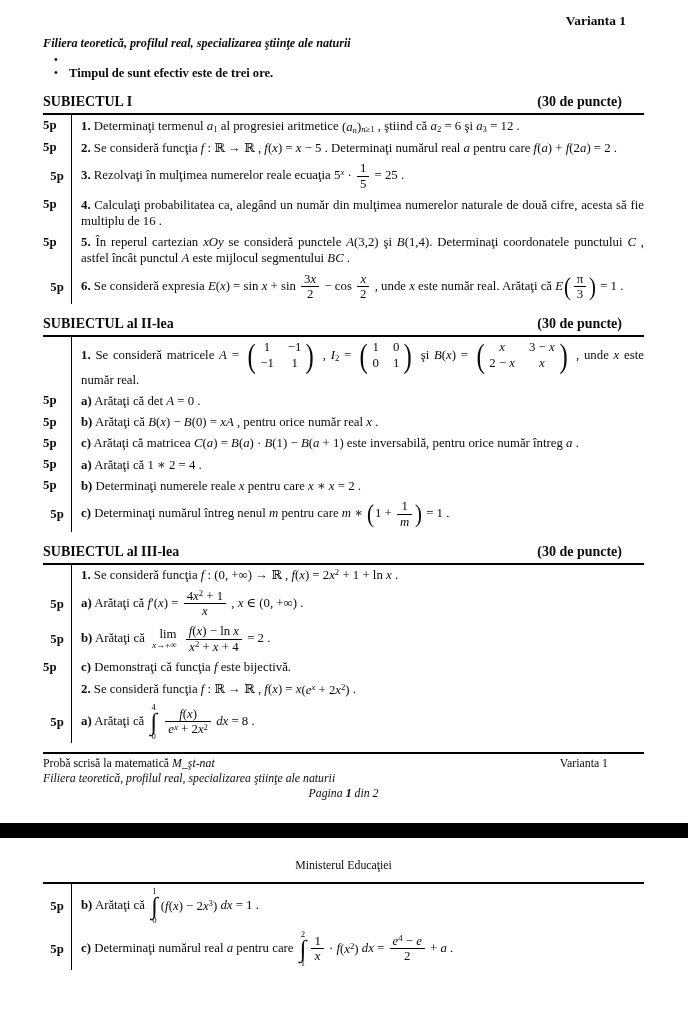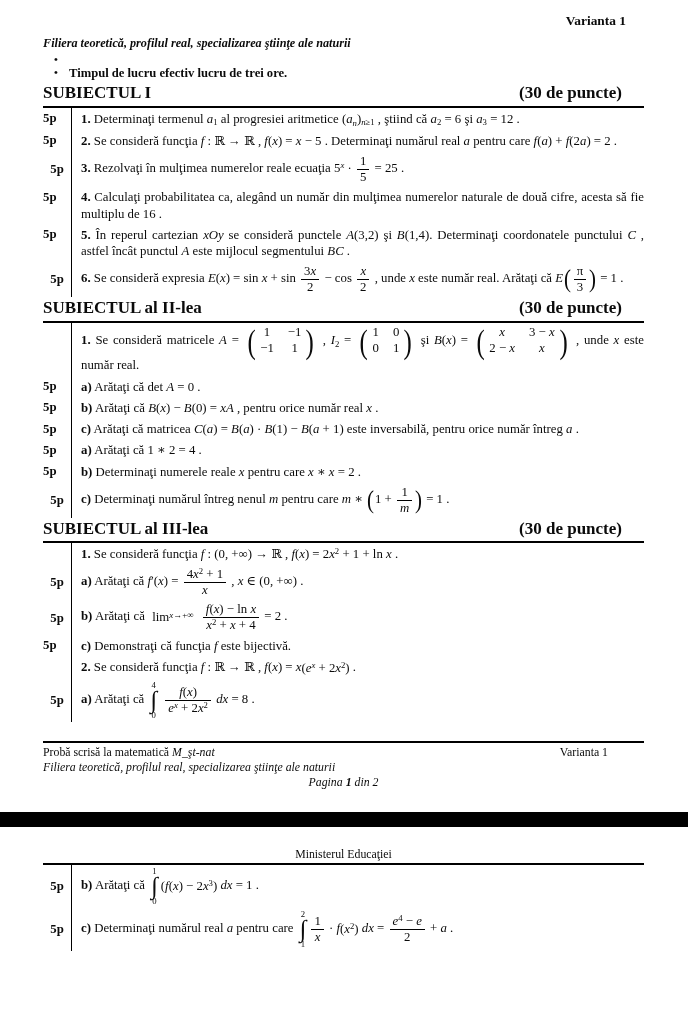--- a/index.html
+++ b/index.html
@@ -6,70 +6,70 @@
   body{
     width:688px;height:1024px;overflow:hidden;background:#fff;color:#0b0b0b;
     font-family:"Liberation Serif","DejaVu Serif",serif;font-size:12.8px;line-height:1.27;
   }
   .page{padding:12px 44px 0 43px;}
   .variant{font-weight:bold;font-size:13.4px;text-align:right;padding-right:18px;}
   .filiera{font-weight:bold;font-style:italic;font-size:12.2px;margin-top:7px;}
   .bullets{margin:1px 0 0 0;padding:0;list-style:none;font-weight:bold;font-size:12.6px;}
   .bullets li{display:flex;}
   .bmark{flex:0 0 26px;text-align:center;font-size:11px;}
-  .shead{display:flex;justify-content:space-between;font-weight:bold;font-size:17px;margin-bottom:2px;padding-right:22px;}
+  .shead{display:flex;justify-content:space-between;font-weight:bold;font-size:14px;margin-top:11px;margin-bottom:2px;padding-right:22px;}
   .sbody{border-top:2px solid #000;}
   .prow{display:flex;align-items:stretch;}
   .pts{flex:0 0 29px;box-sizing:border-box;border-right:1.5px solid #000;font-weight:bold;text-align:left;padding-top:2px;}
   .prow.vc .pts{display:flex;align-items:center;justify-content:center;padding-top:0;}
   .ptxt{flex:1;padding:2.5px 0 2.5px 9px;text-align:justify;}
   
-  .footer{margin-top:19px;border-top:2px solid #000;padding-top:2px;font-size:11.8px;}
+  .footer{margin-top:9px;border-top:2px solid #000;padding-top:2px;font-size:11.8px;}
   .frow{display:flex;justify-content:space-between;padding-right:36px;}
   .fital{font-style:italic;}
   .fpage{text-align:center;font-style:italic;}
   .blackbar{width:688px;height:15px;background:#000;margin-top:22px;}
   
   .page2{padding:20px 44px 0 43px;}
-  .p2head{text-align:center;font-size:11.8px;border-bottom:2px solid #000;padding-bottom:1px;}
+  .p2head{text-align:center;font-size:11.8px;border-bottom:2px solid #000;padding-bottom:9px;}
   
   .mi{font-style:italic;}
   .mb{font-weight:bold;}
   .msup{font-size:0.68em;position:relative;top:-0.45em;line-height:0;}
   .msub{font-size:0.68em;position:relative;top:0.28em;line-height:0;}
   .mfrac{display:inline-flex;flex-direction:column;vertical-align:middle;text-align:center;margin:0 2px;}
   .mfrac .num{border-bottom:1px solid #000;padding:0 3px;line-height:1.15;}
   .mfrac .den{padding:0 3px;line-height:1.15;}
   .mpar{display:inline-flex;align-items:center;vertical-align:middle;}
   .mpar .pc{display:inline-block;}
   .par{display:inline-block;}
   .par.big{font-size:2.05em;line-height:0.85;transform:scaleX(0.8);}
   .mmat{display:inline-flex;align-items:center;vertical-align:middle;margin:0 2px;}
   .mpbig{font-size:2.7em;line-height:0.9;transform:scaleX(0.72);}
   .mgrid{display:inline-grid;grid-template-columns:auto auto;column-gap:14px;row-gap:0;padding:0 3px;text-align:center;line-height:1.25;}
   .mint{display:inline-flex;flex-direction:column;align-items:center;vertical-align:middle;line-height:1;margin:0 3px;}
   .ilim{font-size:0.68em;line-height:1;}
   .isym{font-size:1.9em;line-height:0.85;}
-  .mlim{display:inline-flex;align-items:flex-start;vertical-align:middle;line-height:1;margin:0 4px;}
+  .mlim{display:inline-flex;flex-direction:column;align-items:flex-end;vertical-align:middle;line-height:1;margin:0 4px;}
   .limtxt{line-height:1.05;}
   .limsub{font-size:0.7em;line-height:1.05;}
 </style>
 </head>
 <body>
 
 <div class="page">
   <div class="variant">Varianta 1</div>
   <div class="filiera">Filiera teoretică, profilul real, specializarea ştiinţe ale naturii</div>
   <ul class="bullets">
     <li>
       <span class="bmark">•</span>
     </li>
     <li>
       <span class="bmark">•</span>
-      <span>Timpul de lucru efectiv lucru de trei ore.</span>
+      <span>Timpul de sunt efectiv este de trei ore.</span>
     </li>
   </ul>
 
   <section>
     <div class="shead">
       <span>SUBIECTUL I</span>
       <span>(30 de puncte)</span>
     </div>
     <div class="sbody">
         <div class="prow">

